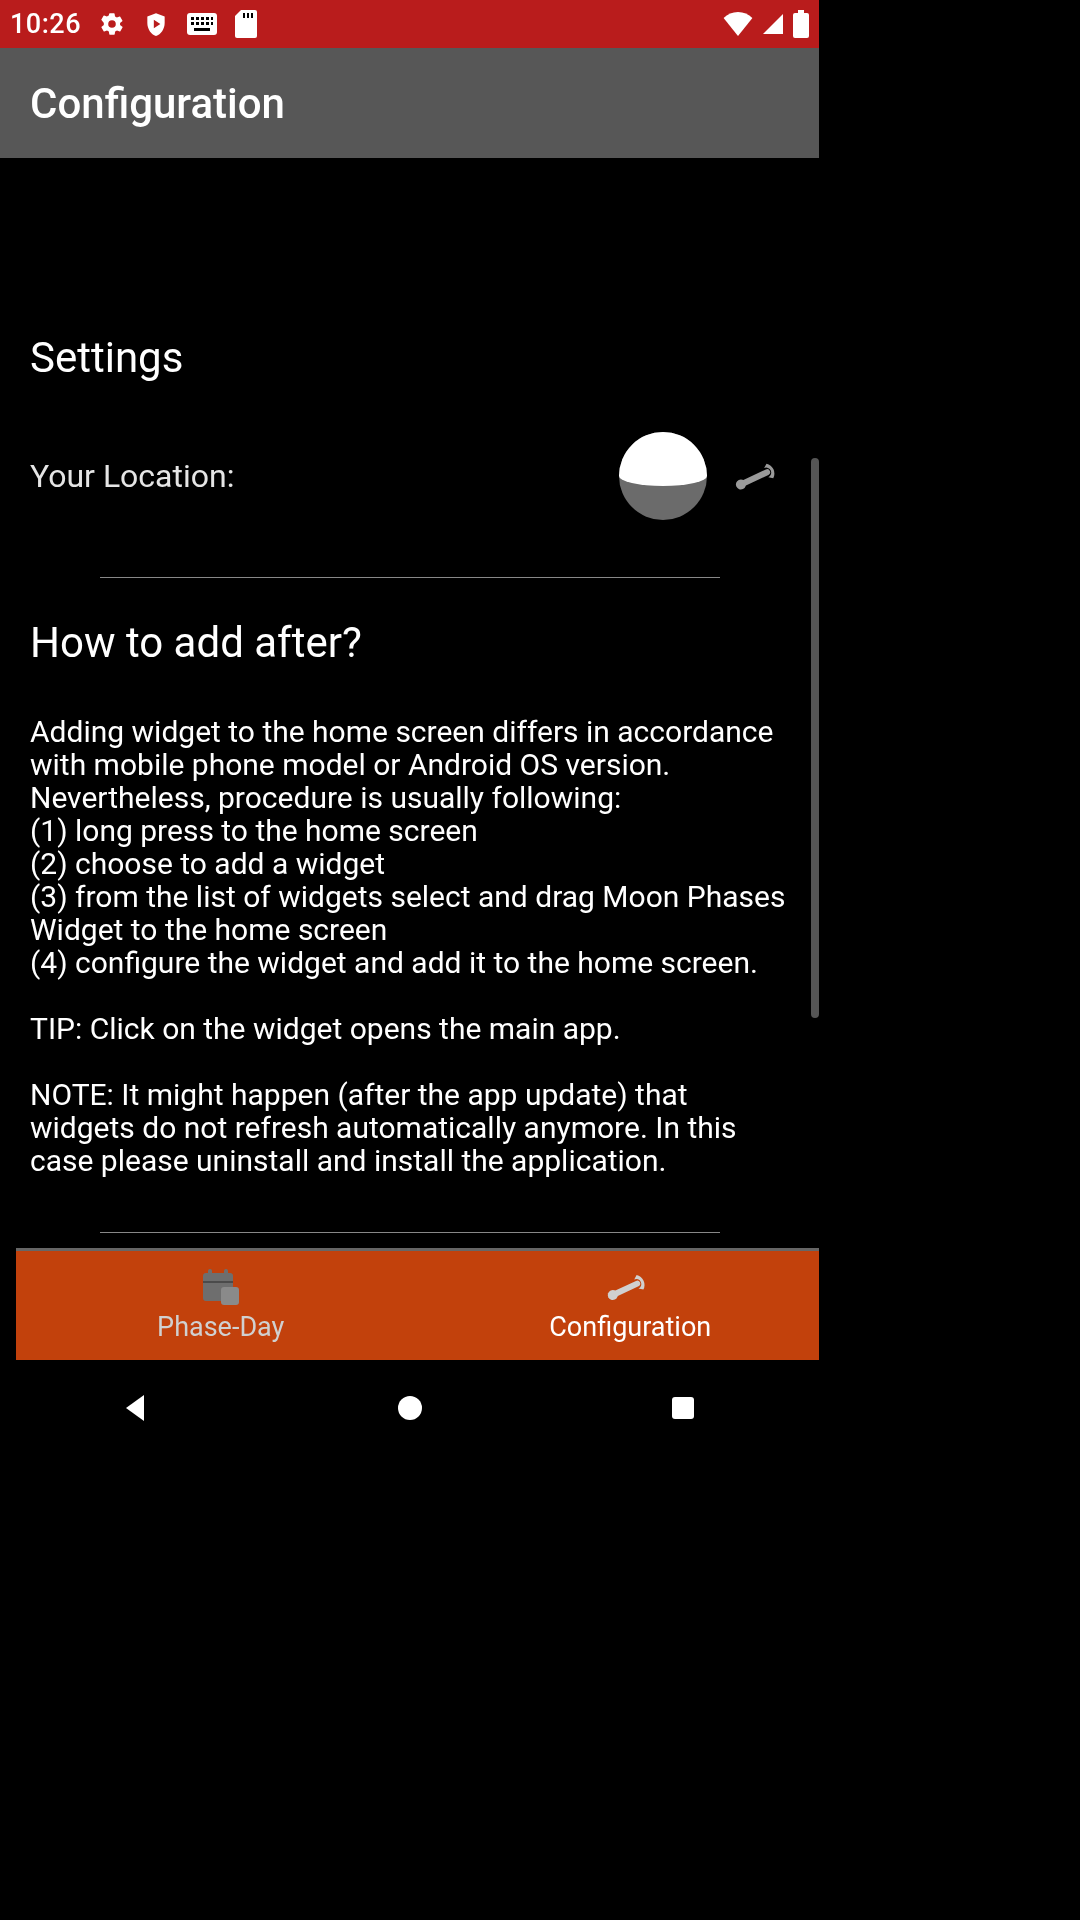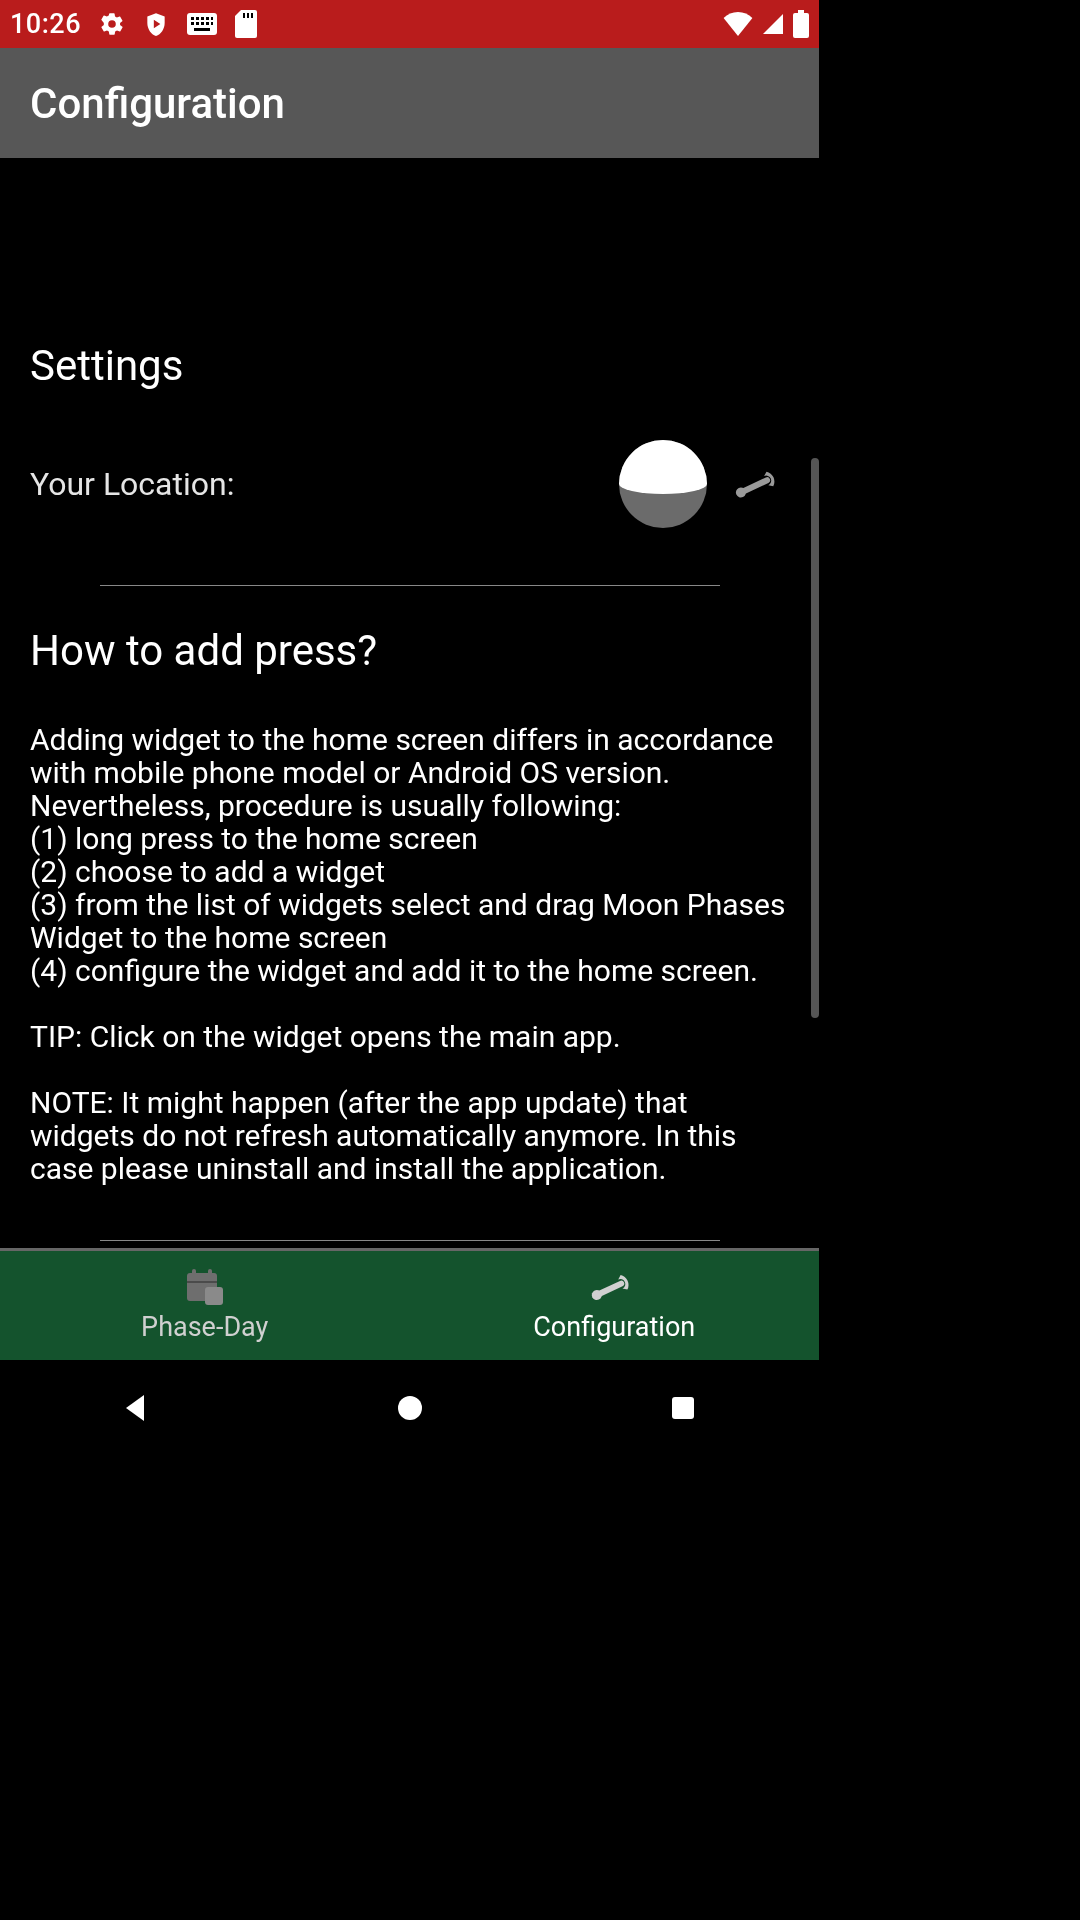--- a/index.html
+++ b/index.html
@@ -9,38 +9,38 @@
     .status-bar { height: 48px; background: #b91c1c; display: flex; justify-content: space-between; align-items: center; padding: 0 10px; font-size: 27px; font-weight: 500; letter-spacing: 0.5px; }
     .status-left { display: flex; align-items: center; gap: 18px; }
     .status-right { display: flex; align-items: center; gap: 8px; }
     .status-icon { display: inline-flex; align-items: center; }
 
     
     .app-bar { height: 110px; background: #575757; display: flex; align-items: center; padding: 0 30px; }
     .app-bar-title { font-size: 42px; font-weight: 500; color: #fff; }
 
     
-    .content { padding: 8px 30px; height: calc(100% - 48px - 110px - 112px - 96px); overflow-y: auto; position: relative; }
+    .content { padding: 0 30px; height: calc(100% - 48px - 110px - 112px - 96px); overflow-y: auto; position: relative; }
     .scroll-indicator { position: absolute; right: 0; top: 300px; width: 8px; height: 560px; background: #555; border-radius: 4px; }
 
     .section-gap { height: 175px; }
 
     h2.section-title { font-size: 42px; font-weight: 400; color: #fff; margin-bottom: 48px; }
 
     .location-row { display: flex; align-items: center; justify-content: space-between; gap: 20px; }
     .location-label { font-size: 32px; font-weight: 400; color: #e5e5e5; flex: 1; }
     .sphere-icon { width: 92px; height: 92px; position: relative; }
     .wrench-col { width: 60px; display: flex; justify-content: center; }
 
     hr.divider { border: none; border-top: 1px solid #888; width: 620px; margin: 55px auto 40px auto; }
 
     .body-text { font-size: 30px; font-weight: 400; color: #fff; line-height: 1.1; }
 
     
-    .bottom-nav { position: absolute; bottom: 96px; left: 0; width: 100%; height: 112px; background: #14532d; border-top: 3px solid #666; display: flex; }
+    .bottom-nav { position: absolute; bottom: 96px; left: 16px; width: 100%; height: 112px; background: #c2410c; border-top: 3px solid #666; display: flex; }
     .nav-item { flex: 1; display: flex; flex-direction: column; align-items: center; justify-content: center; gap: 6px; }
     .nav-label { font-size: 27px; color: #d0d0d0; }
     .nav-icon { height: 36px; display: flex; align-items: center; justify-content: center; }
     .nav-item.active .nav-label { color: #fff; }
 
     
     .sys-nav { position: absolute; bottom: 0; left: 0; width: 100%; height: 96px; background: #000; display: flex; align-items: center; justify-content: space-around; }
     .sys-btn { width: 180px; display: flex; justify-content: center; align-items: center; }
   </style>
 </head>
@@ -130,21 +130,21 @@
           <rect x="8" y="17" width="32" height="6" rx="3"></rect>
           <path d="M40 12a10 10 0 0 1 0 16l-4-3a5 5 0 0 0 0-10Z"></path>
           <circle cx="8" cy="20" r="5"></circle>
         </g>
       </svg>
     </span>
   </div>
 
   <hr class="divider">
 
-  <h2 class="section-title">How to add press?</h2>
+  <h2 class="section-title">How to add after?</h2>
 
   <p class="body-text" style="white-space: pre-line;">Adding widget to the home screen differs in accordance with mobile phone model or Android OS version. Nevertheless, procedure is usually following:
 (1) long press to the home screen
 (2) choose to add a widget
 (3) from the list of widgets select and drag Moon Phases Widget to the home screen
 (4) configure the widget and add it to the home screen.
 
 TIP: Click on the widget opens the main app.
 
 NOTE: It might happen (after the app update) that widgets do not refresh automatically anymore. In this case please uninstall and install the application.</p>

